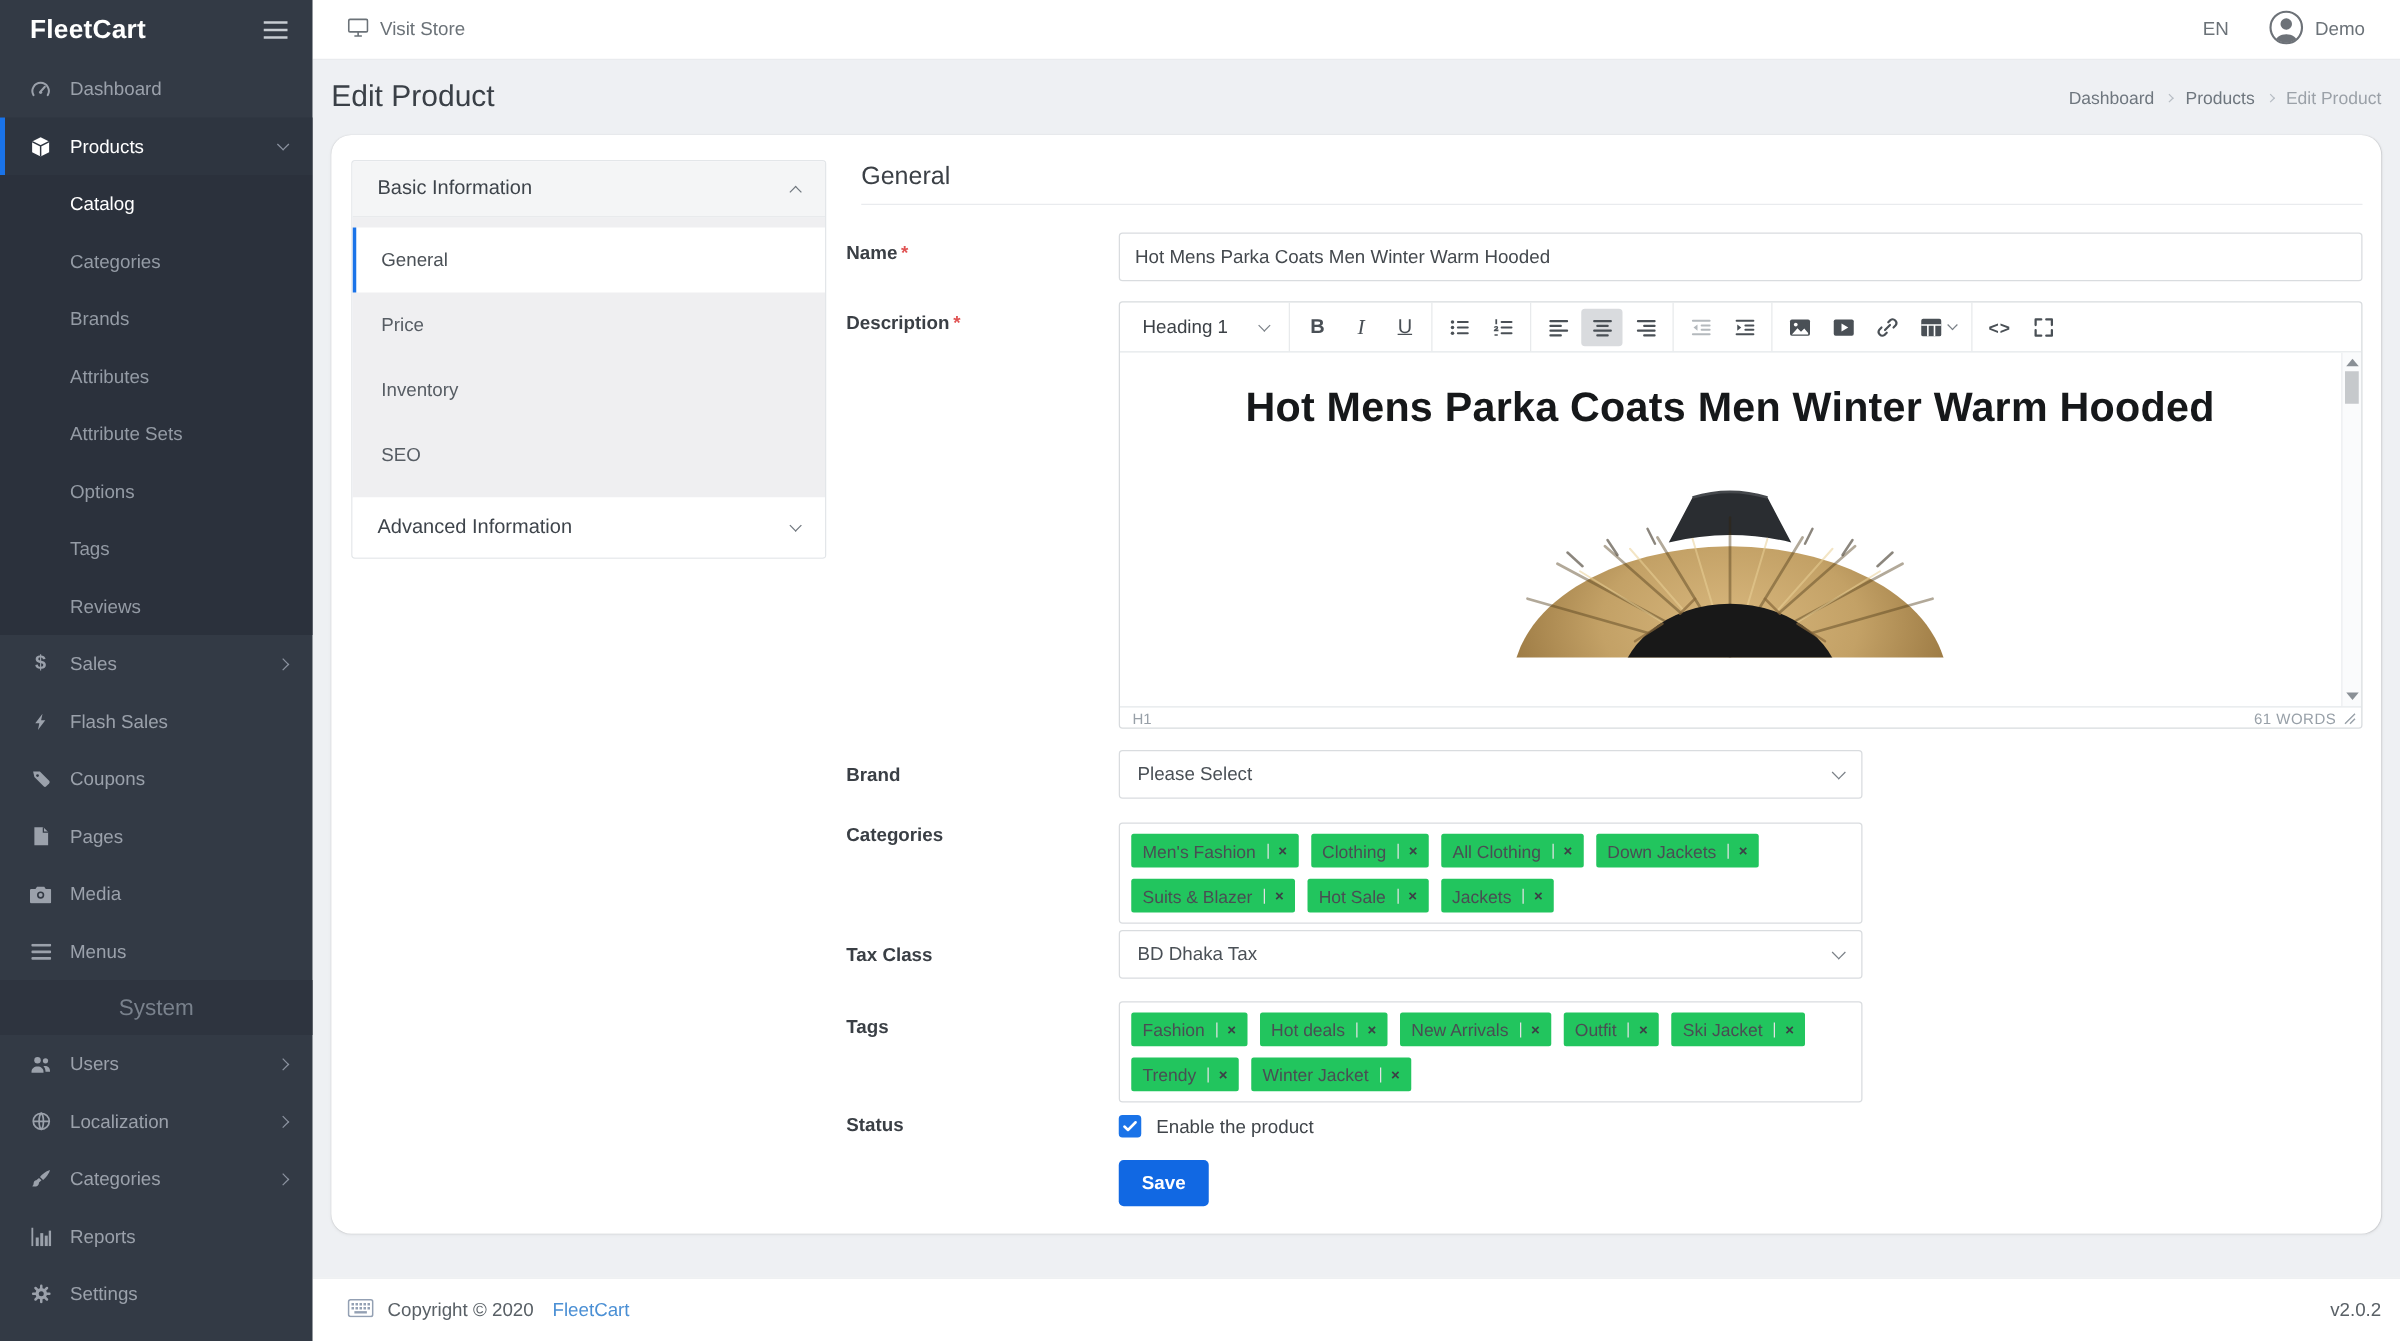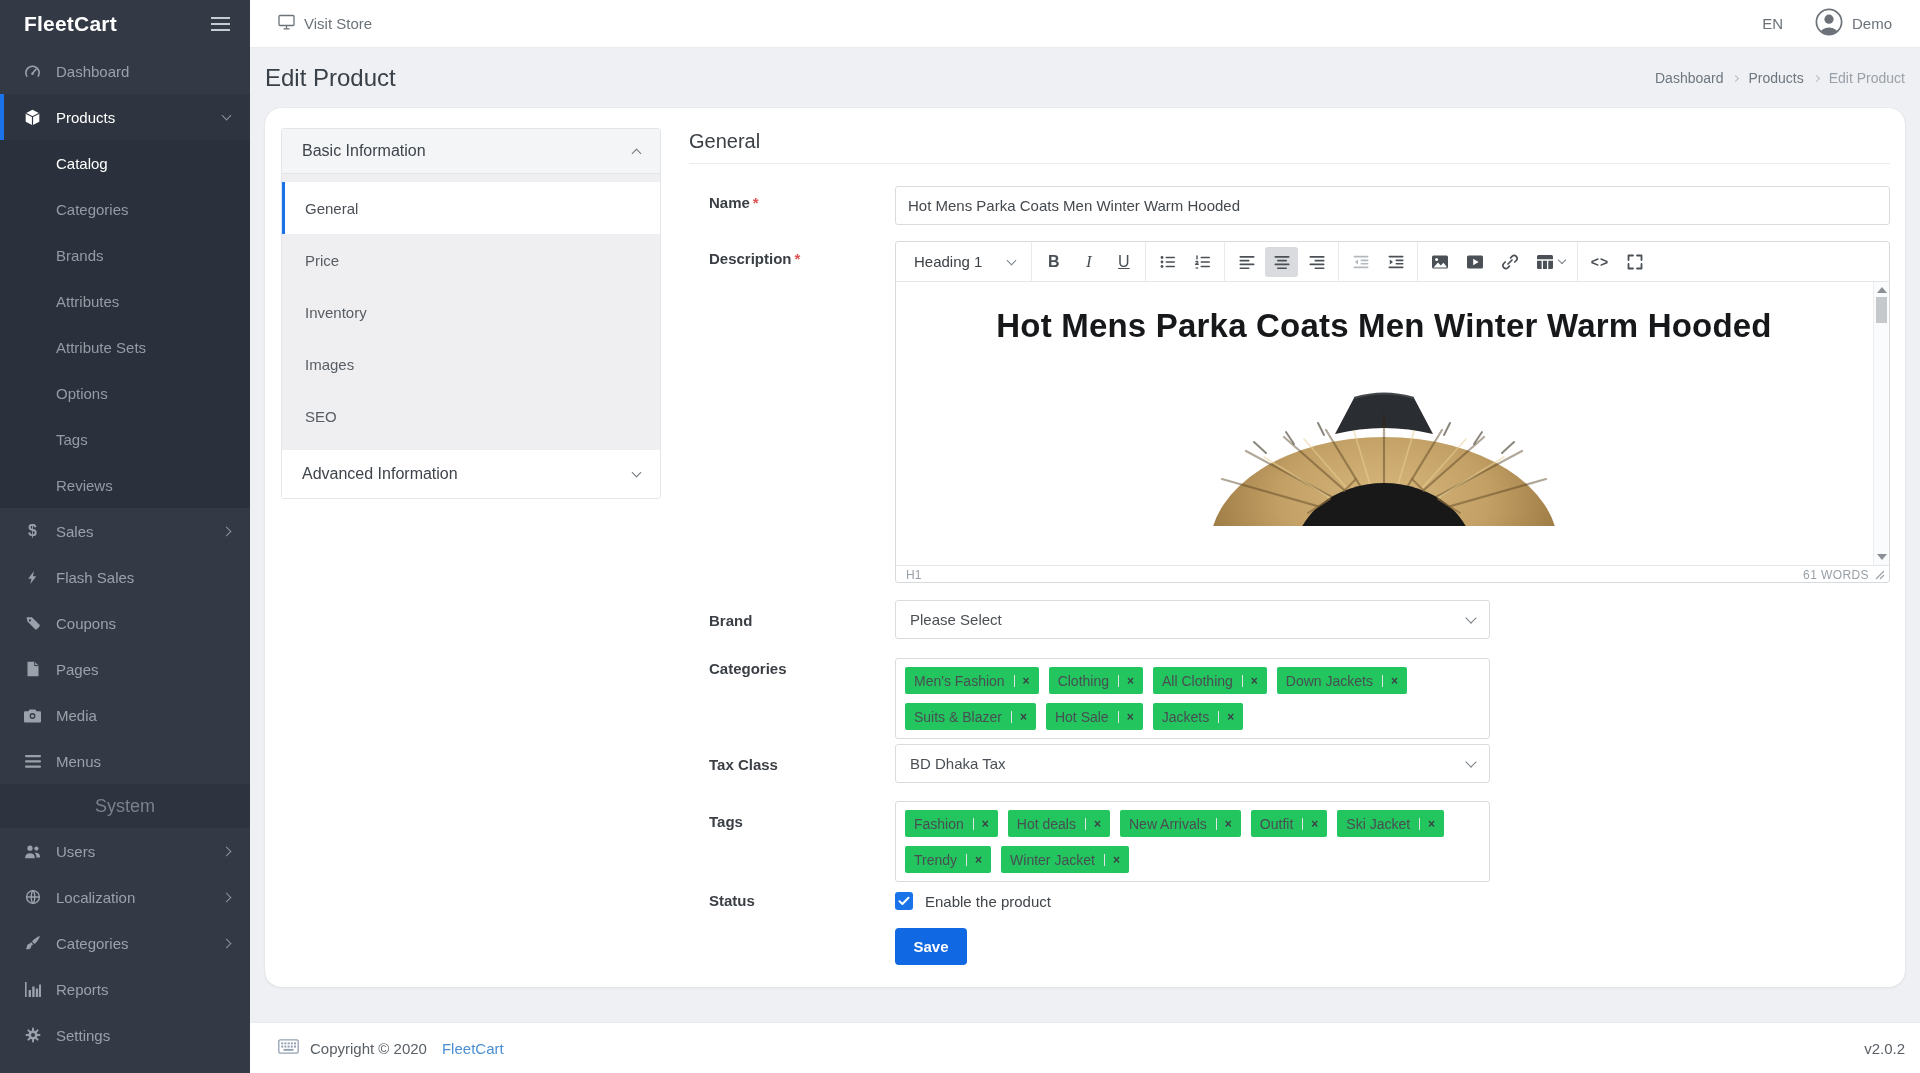--- a/index.html
+++ b/index.html
@@ -51,21 +51,21 @@
   .panel-header .chev, .panel-adv .chev { color:#6f767d; }
   .panel-list { background:#efeff1; padding:8px 0; }
   .panel-item { height:52px; display:flex; align-items:center; padding-left:23px; font-size:15px; color:#575d64; position:relative; cursor:pointer; }
   .panel-item.active { background:#fff; color:#4a5056; }
   .panel-item.active::before { content:""; position:absolute; left:0; top:0; bottom:0; width:3px; background:#1a73e8; }
   .panel-adv { height:48px; display:flex; align-items:center; justify-content:space-between; padding:0 20px; background:#fff; font-size:16px; color:#3e444b; cursor:pointer; }
 
   
   .section-title { position:absolute; left:424px; top:22px; font-size:20px; color:#3b4046; }
   .section-rule { position:absolute; left:424px; top:55px; width:1201px; height:1px; background:#e9ebee; }
-  .flabel { position:absolute; left:444px; font-size:15px; font-weight:600; color:#3a3f45; }
+  .flabel { position:absolute; left:412px; font-size:15px; font-weight:600; color:#3a3f45; }
   .req { color:#e05252; margin-left:3px; font-weight:600; }
   .txt-input { position:absolute; left:630px; width:995px; height:39px; border:1px solid #d9dcdf; border-radius:3px; padding:0 12px; font-size:15px; color:#44494e; font-family:"Liberation Sans", sans-serif; outline:none; background:#fff; }
   .select { position:absolute; left:630px; width:595px; height:39px; border:1px solid #d9dcdf; border-radius:3px; background:#fff; display:flex; align-items:center; padding:16px 14px; font-size:15px; color:#4a5056; cursor:pointer; }
   .select .chev { margin-left:auto; color:#7a8087; width:8px; height:8px; }
   .chipbox { position:absolute; left:630px; width:595px; border:1px solid #d9dcdf; border-radius:3px; background:#fff; padding:8px 9px; display:flex; flex-wrap:wrap; gap:9px 10px; align-content:flex-start; }
   .chip { display:inline-flex; align-items:center; height:27px; background:#22c55e; border-radius:2px; padding:0 9px; font-size:14px; color:#494e53; }
   .chip .x { margin-left:9px; padding-left:8px; border-left:1px solid #e2e2e4; font-size:12px; font-weight:bold; color:#3c4146; cursor:pointer; line-height:1; }
 
   .checkbox { position:absolute; left:630px; width:18px; height:18px; background:#1a73e8; border-radius:3px; display:flex; align-items:center; justify-content:center; cursor:pointer; }
   .check-label { position:absolute; left:660px; font-size:15px; color:#40454a; cursor:pointer; }
@@ -335,23 +335,20 @@
         </div>
         <div class="panel-list">
           <div class="panel-item active">
               <span>General</span>
             </div>
           <div class="panel-item">
               <span>Price</span>
             </div>
           <div class="panel-item">
               <span>Inventory</span>
-            </div>
-          <div class="panel-item">
-              <span>Images</span>
             </div>
           <div class="panel-item">
               <span>SEO</span>
             </div>
         </div>
         <div class="panel-adv">
           <span>Advanced Information</span>
           <span class="chev down"></span>
         </div>
       </div>

